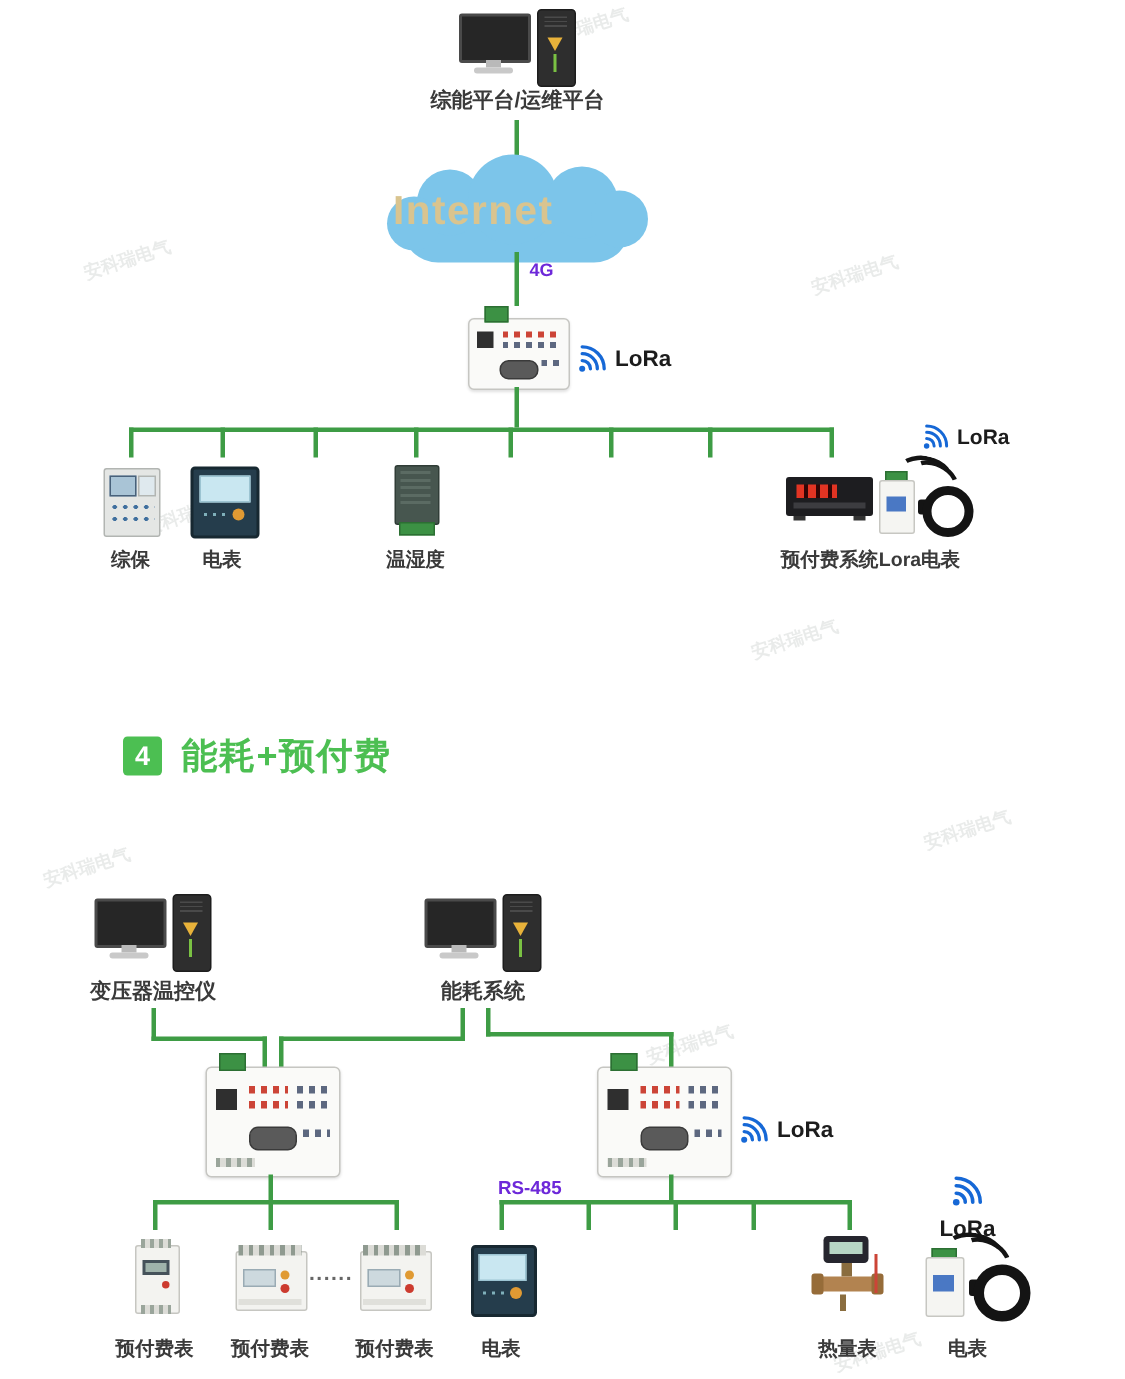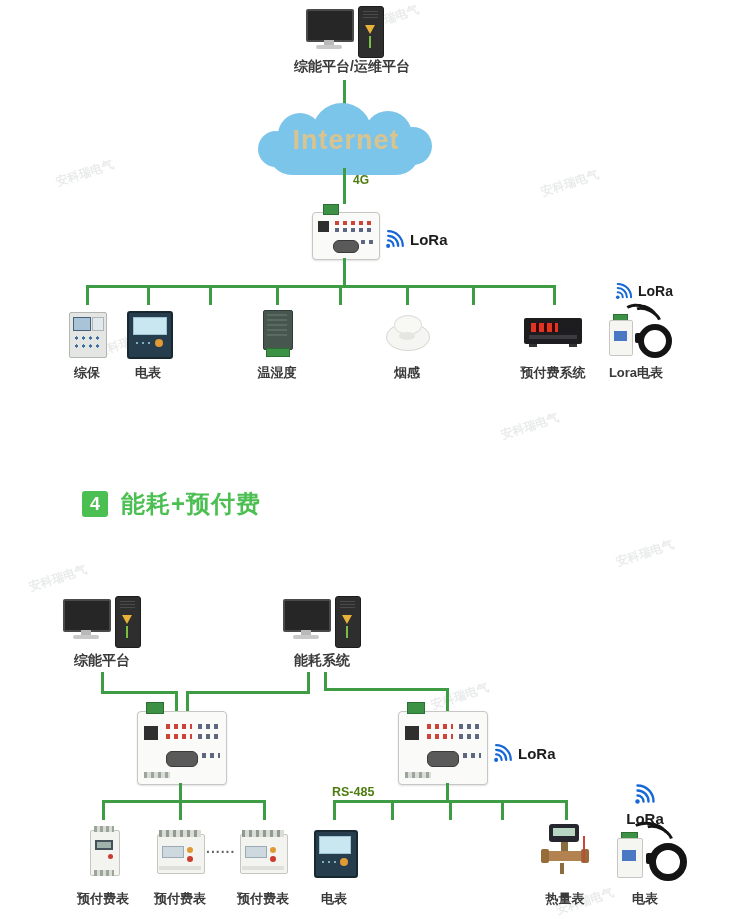--- a/index.html
+++ b/index.html
@@ -4,28 +4,28 @@
 <style>
   html,body{margin:0;padding:0;background:#fff;}
   #canvas{position:relative;width:750px;height:919px;background:#ffffff;overflow:hidden;
           font-family:"Liberation Sans",sans-serif;color:#333;}
   .ln{position:absolute;background:#3e9c45;}
   .node{position:absolute;text-align:center;}
   .icon{position:relative;height:52px;}
   .node2 .icon{height:62px;}
   .lbl{font-size:13px;font-weight:700;color:#3a3a3a;white-space:nowrap;margin-top:6px;}
   .s{position:absolute;}
-  .green-lbl{position:absolute;font-size:12px;font-weight:700;color:#4d7c0f;}
+  .green-lbl{position:absolute;font-size:12px;font-weight:700;color:#6d28d9;}
   .lora-wrap{position:absolute;display:flex;align-items:center;gap:4px;}
   .lora-txt{font-size:15px;font-weight:700;color:#1c1c1c;}
   .wm{position:absolute;font-size:12px;color:rgba(120,130,125,.16);transform:rotate(-18deg);white-space:nowrap;font-weight:700;}
   
   .cloud{position:absolute;left:262px;top:103px;width:168px;height:78px;}
   .cloud .c{position:absolute;background:#7cc5ea;border-radius:50%;}
-  .cloud .txt{position:absolute;width:100%;top:22px;text-align:center;font-size:27px;
+  .cloud .txt{position:absolute;width:100%;top:22px;text-align:left;font-size:27px;
               font-weight:600;color:#d9c48f;letter-spacing:1px;}
   
   .pc{position:absolute;width:78px;height:56px;}
   .pc .mon{position:absolute;left:0;top:3px;width:44px;height:29px;background:#262626;border:2px solid #4a4a4a;border-radius:2px;}
   .pc .stand{position:absolute;left:18px;top:34px;width:10px;height:5px;background:#b9b9b9;}
   .pc .base{position:absolute;left:10px;top:39px;width:26px;height:4px;background:#c9c9c9;border-radius:2px;}
   .pc .tower{position:absolute;left:52px;top:0;width:24px;height:50px;background:#2e2e2e;border:1px solid #1d1d1d;border-radius:3px;}
   .pc .vents{position:absolute;left:57px;top:5px;width:15px;height:7px;background:repeating-linear-gradient(0deg,#4a4a4a 0 1px,transparent 1px 3px);}
   .pc .tri{position:absolute;left:59px;top:19px;width:0;height:0;border-left:5px solid transparent;border-right:5px solid transparent;border-top:9px solid #e8b23a;}
   .pc .slit{position:absolute;left:63px;top:30px;width:2px;height:12px;background:#7ac143;}
@@ -36,21 +36,21 @@
   .gw .ledr{position:absolute;background:repeating-linear-gradient(90deg,#cc4437 0 4px,transparent 4px 8px);}
   .gw .ledd{position:absolute;background:repeating-linear-gradient(90deg,#5d6880 0 4px,transparent 4px 8px);}
   .gw .db9{position:absolute;background:#5a5a5a;border:1px solid #3a3a3a;border-radius:6px;}
   .gw .strip{position:absolute;background:repeating-linear-gradient(90deg,#9aa59b 0 3px,#dcdcd7 3px 7px);}
   
   .sec-num{position:absolute;left:82px;top:491px;width:26px;height:26px;background:#4cbf52;border-radius:3px;
            color:#fff;font-size:18px;font-weight:700;text-align:center;line-height:26px;}
   .sec-title{position:absolute;left:121px;top:488px;font-size:24px;font-weight:700;color:#4cbf52;letter-spacing:1px;}
   .dots{position:absolute;left:206px;top:840px;font-size:14px;font-weight:700;color:#666;letter-spacing:1px;}
   .sys-lbl{position:absolute;width:100px;text-align:center;font-size:14px;font-weight:700;color:#3a3a3a;white-space:nowrap;}
-  .plat-lbl{position:absolute;left:280px;top:58px;width:130px;text-align:right;font-size:14px;font-weight:700;color:#3a3a3a;white-space:nowrap;}
+  .plat-lbl{position:absolute;left:280px;top:58px;width:130px;text-align:center;font-size:14px;font-weight:700;color:#3a3a3a;white-space:nowrap;}
 </style>
 </head>
 <body>
 
 <div id="canvas">
 
   <span class="wm" style="left:360px;top:10px">安科瑞电气</span>
   <span class="wm" style="left:55px;top:165px">安科瑞电气</span>
   <span class="wm" style="left:540px;top:175px">安科瑞电气</span>
   <span class="wm" style="left:95px;top:335px">安科瑞电气</span>
@@ -150,42 +150,34 @@
   <div class="node" style="left:242px;top:306px;width:70px">
     <div class="icon">
       <div class="s" style="left:21px;top:4px;width:28px;height:38px;background:#47564f;border:1px solid #303d37;border-radius:2px"></div>
       <div class="s" style="left:25px;top:8px;width:20px;height:22px;background:repeating-linear-gradient(0deg,#5b6b63 0 2px,#47564f 2px 5px)"></div>
       <div class="s" style="left:24px;top:42px;width:22px;height:7px;background:#3c9144;border:1px solid #2c6f33"></div>
     </div>
     <div class="lbl">温湿度</div>
   </div>
 
 
-  <div class="node" style="left:372px;top:306px;width:70px">
-    <div class="icon">
-      <div class="s" style="left:14px;top:17px;width:42px;height:26px;background:#f5f5f2;border:1px solid #d8d8d3;border-radius:50%"></div>
-      <div class="s" style="left:22px;top:9px;width:26px;height:18px;background:#f8f8f5;border:1px solid #ddd;border-radius:50%"></div>
-      <div class="s" style="left:27px;top:26px;width:16px;height:8px;background:#e6e6e1;border-radius:50%"></div>
-    </div>
-    <div class="lbl">烟感</div>
-  </div>
 
 
   <div class="node" style="left:503px;top:306px;width:100px">
     <div class="icon">
       <div class="s" style="left:21px;top:12px;width:58px;height:26px;background:#1d1d20;border-radius:2px"></div>
       <div class="s" style="left:28px;top:17px;width:27px;height:9px;background:repeating-linear-gradient(90deg,#e23423 0 5px,#330505 5px 8px)"></div>
       <div class="s" style="left:26px;top:29px;width:48px;height:4px;background:#3c3c40"></div>
       <div class="s" style="left:26px;top:38px;width:8px;height:3px;background:#333"></div>
       <div class="s" style="left:66px;top:38px;width:8px;height:3px;background:#333"></div>
     </div>
     <div class="lbl">预付费系统</div>
   </div>
 
-  <div class="node" style="left:591px;top:306px;width:90px">
+  <div class="node" style="left:568px;top:306px;width:90px">
     <div class="icon">
       <div class="s" style="left:28px;top:-2px;width:34px;height:24px;border:3px solid transparent;border-top:3px solid #141414;border-radius:50%;transform:rotate(12deg)"></div>
       <div class="s" style="left:36px;top:2px;width:30px;height:20px;border:3px solid transparent;border-top:3px solid #141414;border-radius:50%;transform:rotate(26deg)"></div>
       <div class="s" style="left:22px;top:8px;width:13px;height:7px;background:#3c9144;border:1px solid #2c6f33"></div>
       <div class="s" style="left:18px;top:14px;width:22px;height:34px;background:#f5f5f2;border:1px solid #c7c7c2;border-radius:2px"></div>
       <div class="s" style="left:23px;top:25px;width:13px;height:10px;background:#4a78c4"></div>
       <div class="s" style="left:44px;top:27px;width:8px;height:10px;background:#141414;border-radius:2px"></div>
       <div class="s" style="left:47px;top:18px;width:22px;height:22px;border:6px solid #141414;border-radius:50%"></div>
     </div>
     <div class="lbl">Lora电表</div>
@@ -196,21 +188,21 @@
 
   <div class="pc" style="left:63px;top:596px">
     <div class="mon"></div>
       <div class="stand"></div>
       <div class="base"></div>
     <div class="tower"></div>
       <div class="vents"></div>
       <div class="tri"></div>
       <div class="slit"></div>
   </div>
-  <div class="sys-lbl" style="left:52px;top:652px">综能平台</div>
+  <div class="sys-lbl" style="left:52px;top:652px">变压器温控仪</div>
 
   <div class="pc" style="left:283px;top:596px">
     <div class="mon"></div>
       <div class="stand"></div>
       <div class="base"></div>
     <div class="tower"></div>
       <div class="vents"></div>
       <div class="tri"></div>
       <div class="slit"></div>
   </div>

